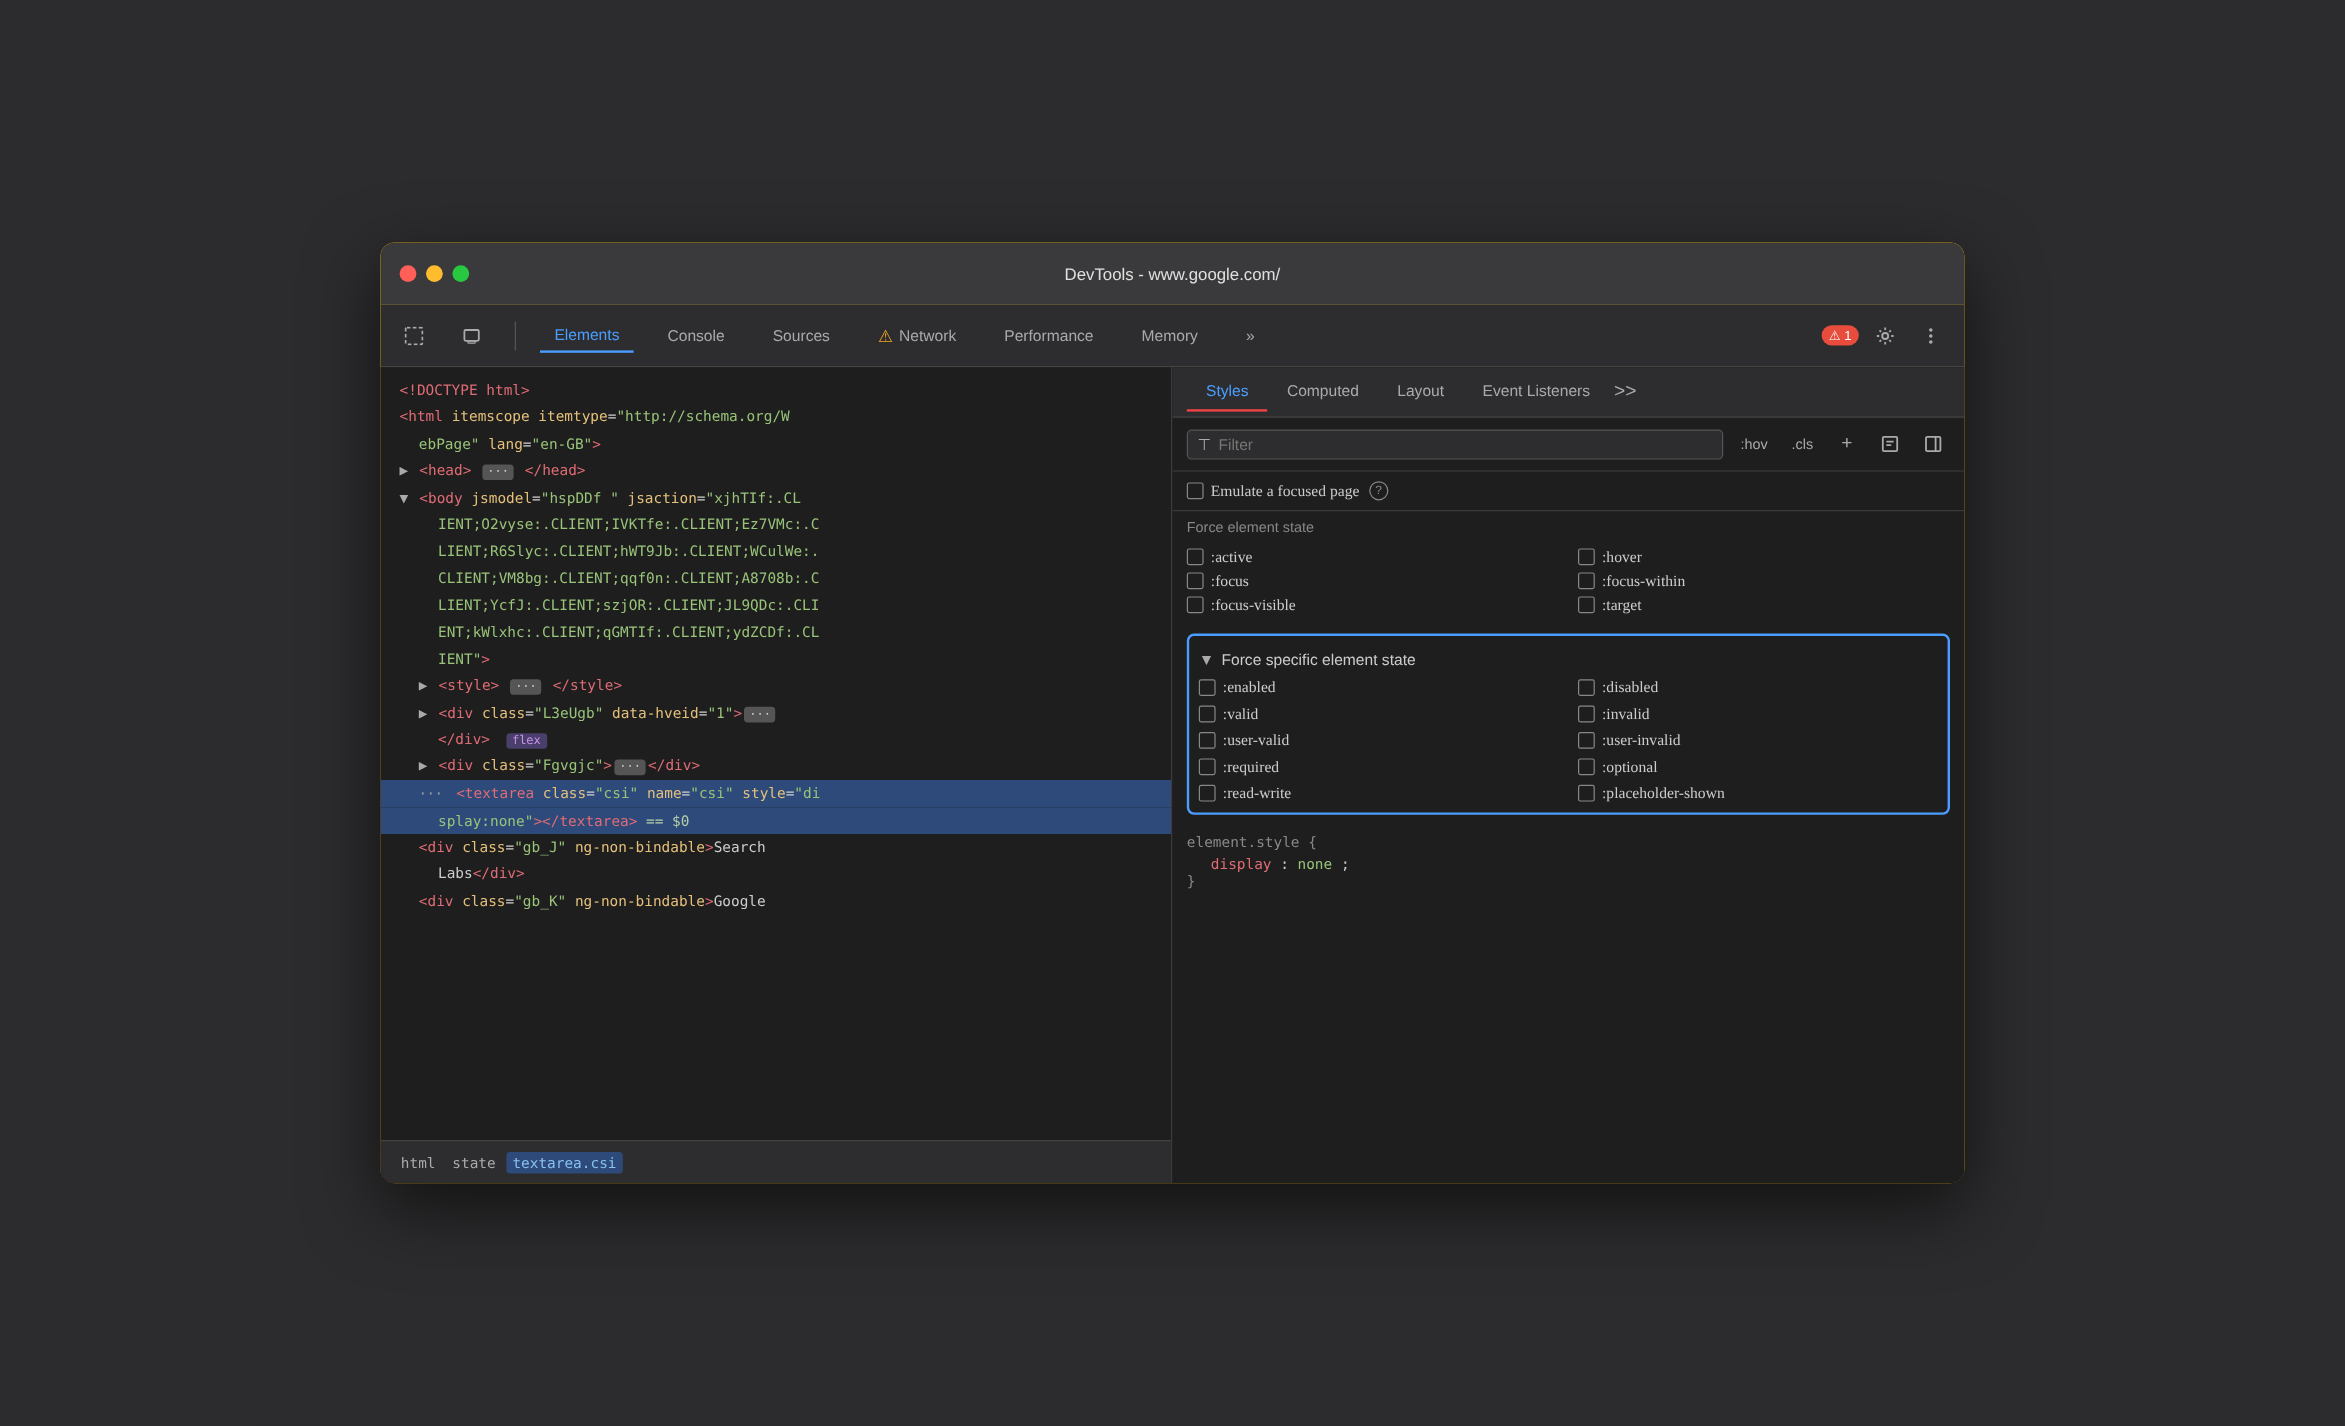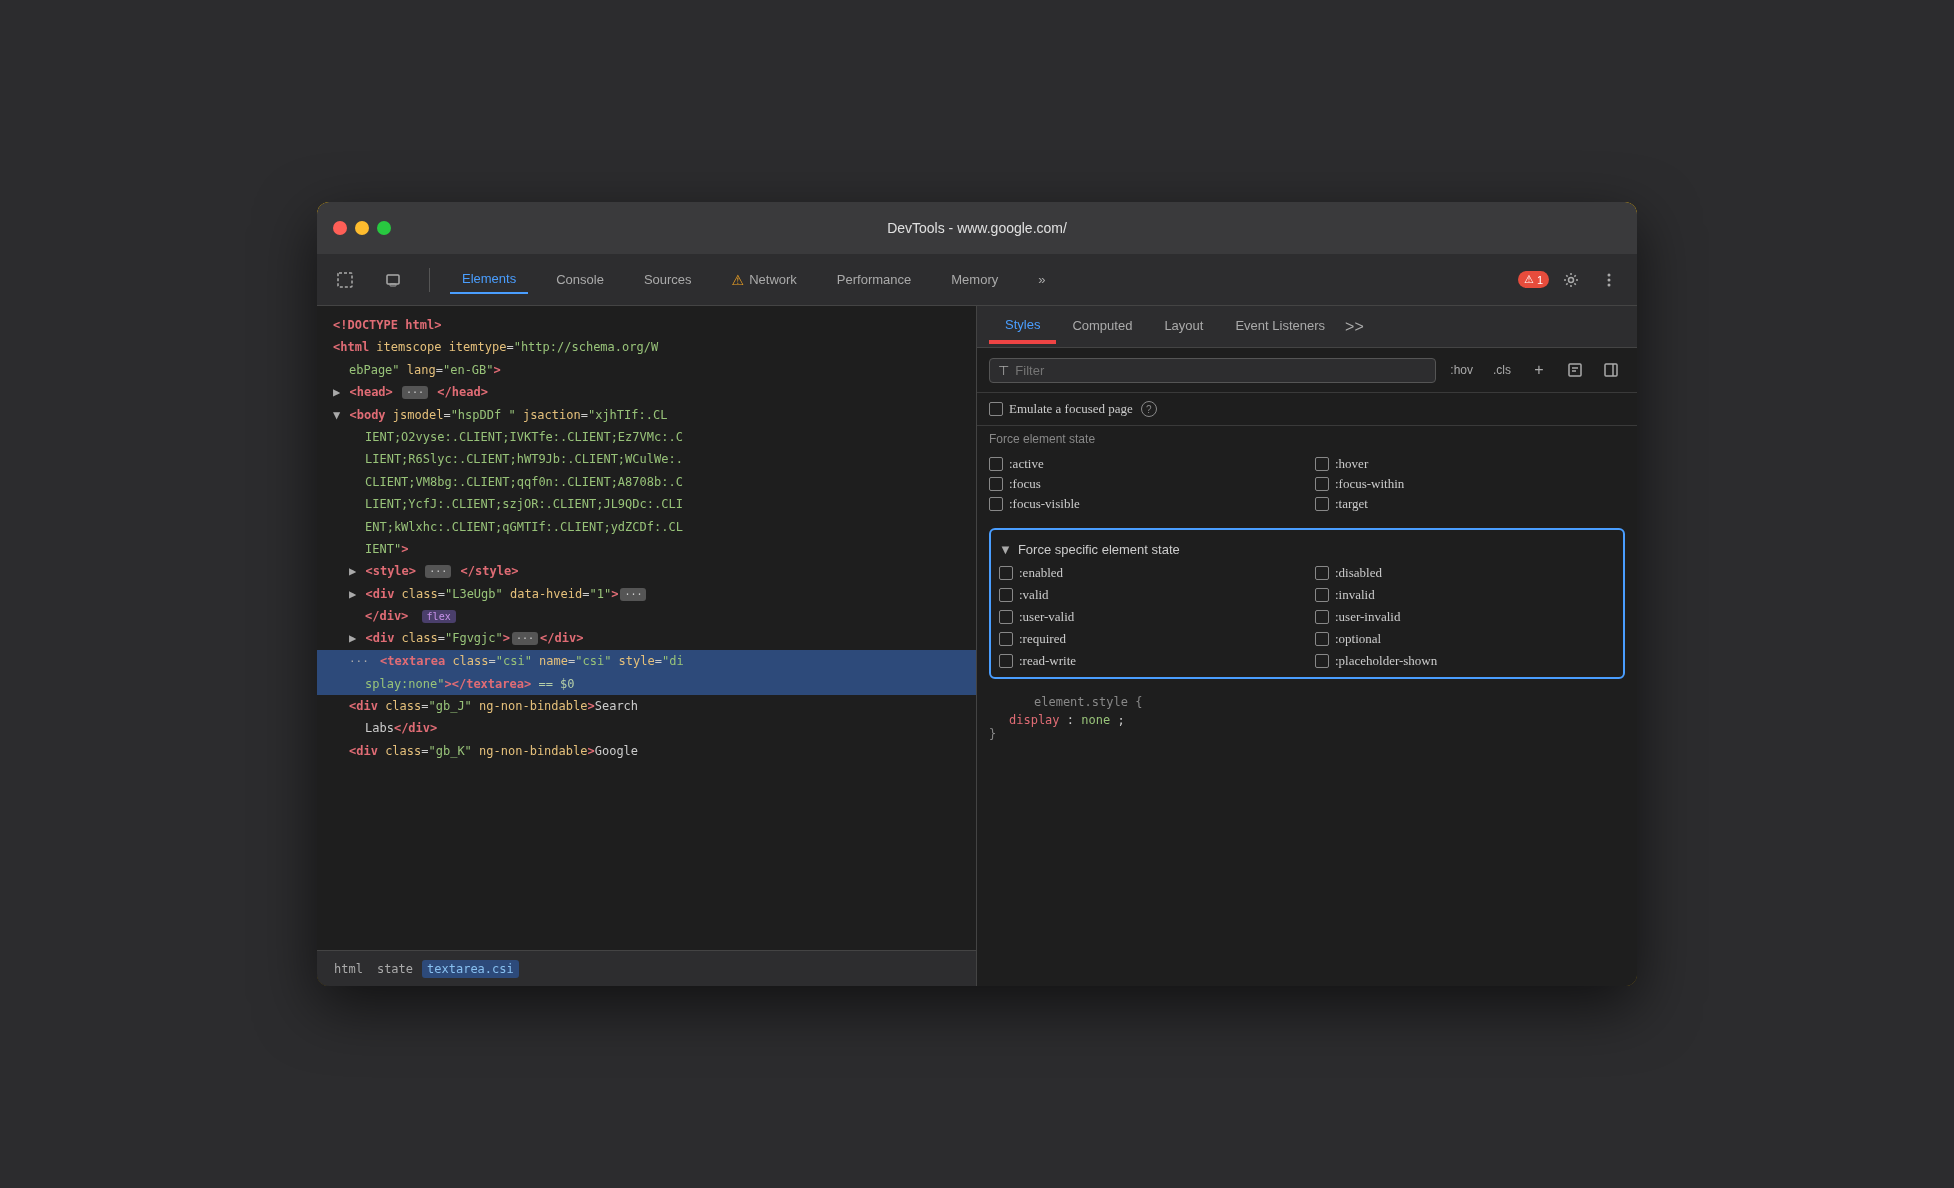--- a/index.html
+++ b/index.html
@@ -143,21 +143,21 @@
     .dom-line {
       padding: 1px 16px;
       white-space: nowrap;
       overflow: hidden;
       text-overflow: ellipsis;
       color: #ccc;
     }
     .dom-line.selected {
       background: #2d4a7a;
     }
-    .tag { color: #e06c75; font-weight: bold; }
+    .tag { color: #e06c75; }
     .attr-name { color: #e5c07b; }
     .attr-value { color: #98c379; }
     .dom-text { color: #ccc; }
     .triangle { color: #aaa; cursor: pointer; margin-right: 2px; }
     .triangle-open { color: #aaa; cursor: pointer; margin-right: 2px; }
     .dollar-eq { color: #b5cea8; }
     .indent1 { padding-left: 32px; }
     .indent2 { padding-left: 48px; }
     .ellipsis-btn {
       background: #555;
@@ -226,21 +226,21 @@
     .right-tab {
       padding: 8px 16px;
       font-size: 13px;
       color: #aaa;
       cursor: pointer;
       border-bottom: 2px solid transparent;
       white-space: nowrap;
     }
     .right-tab.active {
       color: #4a9eff;
-      border-bottom: 4px solid #ef4444;
+      border-bottom: 2px solid #ef4444;
     }
     .right-tab-more {
       color: #aaa;
       font-size: 16px;
       cursor: pointer;
       margin-left: 4px;
     }
     
     .styles-content {
       flex: 1;
@@ -374,21 +374,20 @@
     }
     
     .element-style-section {
       padding: 8px 12px;
       font-family: 'SF Mono', monospace;
       font-size: 12px;
     }
     .style-rule-header {
       color: #888;
       margin-bottom: 4px;
-      margin-left: 45px;
     }
     .style-property {
       padding-left: 20px;
       color: #ccc;
     }
     .style-prop-name { color: #e06c75; }
     .style-prop-value { color: #98c379; }
     .style-close { color: #888; }
   </style>
 </head>

